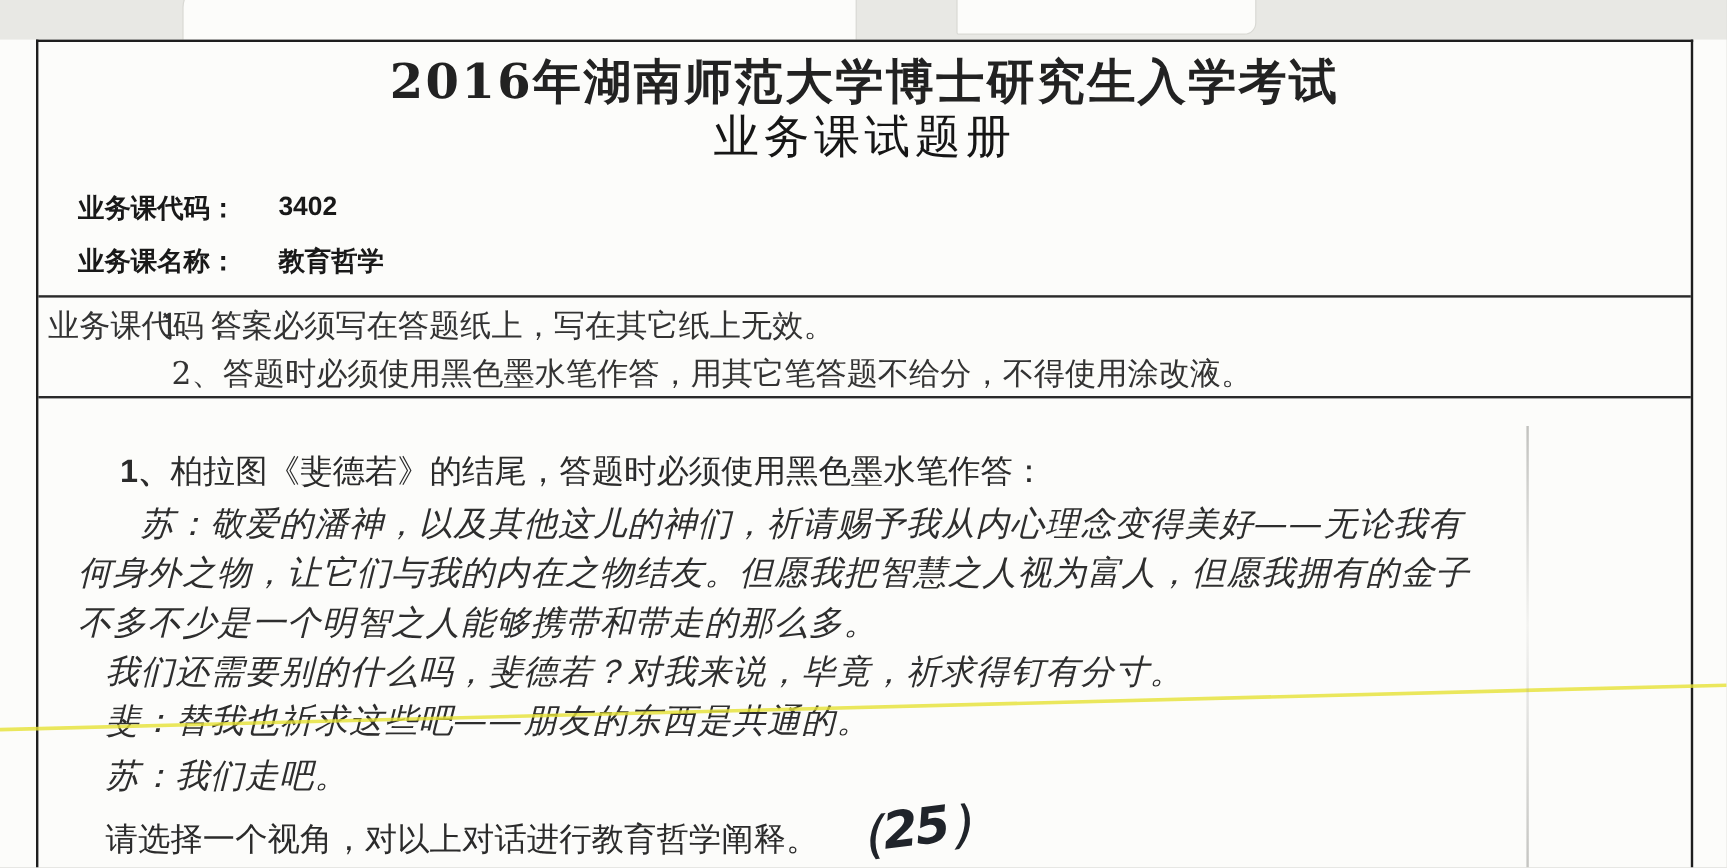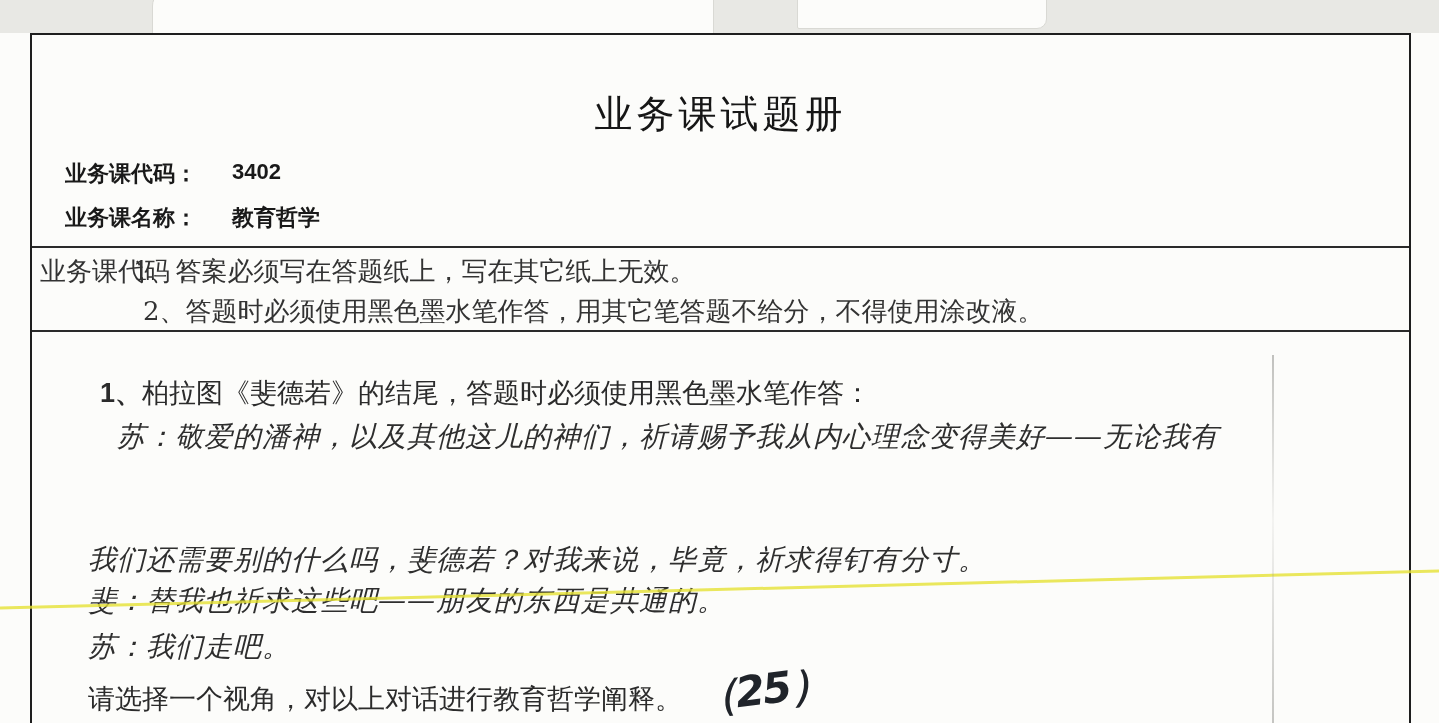--- a/index.html
+++ b/index.html
@@ -63,20 +63,21 @@
 <body>
 
 <div id="stage">
 
   <div id="sheetA" class="sheet-corner"></div>
   <div id="sheetB" class="sheet-corner"></div>
 
   <div id="page">
     <div id="frame">
 
+      <div id="title-line1" class="abs center">2016年湖南师范大学博士研究生入学考试</div>
       <div id="title-line2" class="abs center">业务课试题册</div>
 
       <div id="field1" class="abs">
         <span class="abs field-label">业务课代码：</span>
         <span class="abs field-value">3402</span>
       </div>
       <div id="field2" class="abs">
         <span class="abs field-label">业务课名称：</span>
         <span class="abs field-value">教育哲学</span>
       </div>
@@ -87,20 +88,22 @@
       <div id="notice-item1" class="abs notice">1、答案必须写在答题纸上，写在其它纸上无效。</div>
       <div id="notice-item2" class="abs notice">2、答题时必须使用黑色墨水笔作答，用其它笔答题不给分，不得使用涂改液。</div>
 
       <div id="divider2" class="hline"></div>
 
       <div id="question-intro" class="abs">
         <span class="qnum">1、</span><span>柏拉图《斐德若》的结尾，答题时必须使用黑色墨水笔作答：</span>
       </div>
 
       <div id="dlg0" class="abs dlg">苏：敬爱的潘神，以及其他这儿的神们，祈请赐予我从内心理念变得美好——无论我有</div>
+      <div id="dlg1" class="abs dlg">何身外之物，让它们与我的内在之物结友。但愿我把智慧之人视为富人，但愿我拥有的金子</div>
+      <div id="dlg2" class="abs dlg">不多不少是一个明智之人能够携带和带走的那么多。</div>
       <div id="dlg3" class="abs dlg">我们还需要别的什么吗，斐德若？对我来说，毕竟，祈求得钉有分寸。</div>
       <div id="dlg4" class="abs dlg">斐：替我也祈求这些吧——朋友的东西是共通的。</div>
       <div id="dlg5" class="abs dlg">苏：我们走吧。</div>
 
       <div id="prompt-row" class="abs">
         <span>请选择一个视角，对以上对话进行教育哲学阐释。</span><span id="handwritten-score">（25）</span>
       </div>
 
     </div>
   </div>

